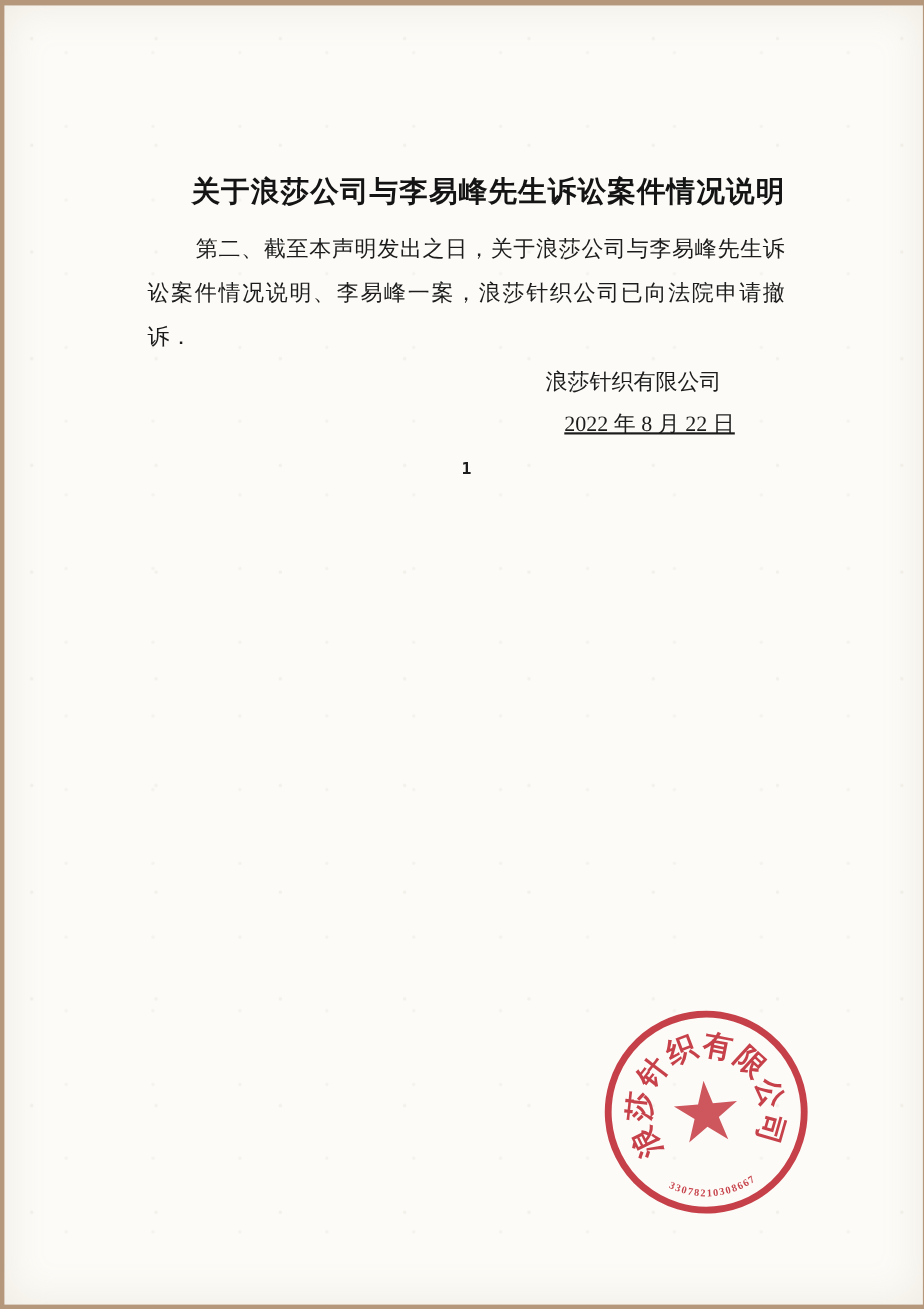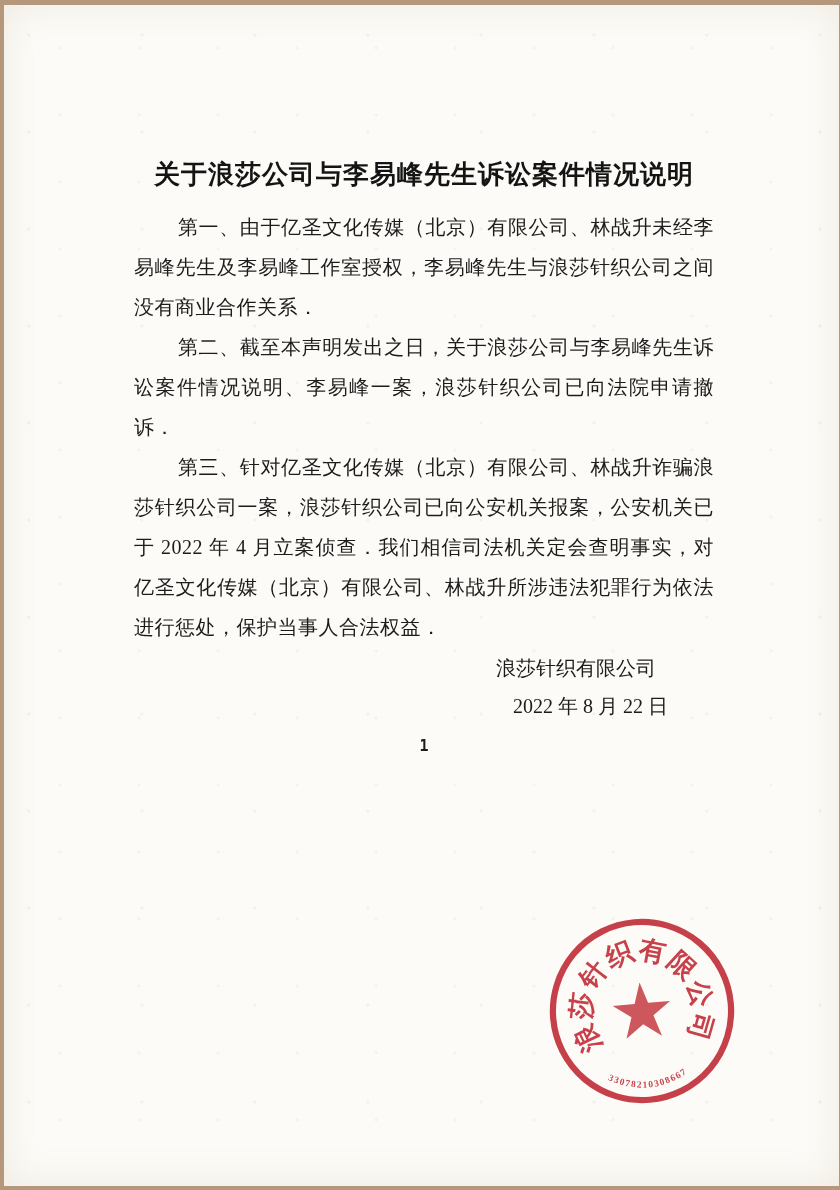--- a/index.html
+++ b/index.html
@@ -23,21 +23,21 @@
   .doc{
     position:absolute;
     left:130px;top:150px;width:580px;
     color:#1c1c1c;
   }
   .title{
     margin:0 0 12px 0;
     font-size:26px;
     line-height:40px;
     font-weight:bold;
-    text-align:center;
+    text-align:right;
     letter-spacing:1px;
     color:#141414;
   }
   .para{
     margin:0;
     font-size:20px;
     line-height:40px;
     text-indent:44px;
     text-align:justify;
     letter-spacing:.5px;
@@ -47,20 +47,21 @@
     line-height:38px;
     text-align:right;
     padding-right:58px;
     margin-top:2px;
   }
   .date-line{
     font-size:20px;
     line-height:38px;
     text-align:right;
     padding-right:46px;
+    text-decoration:underline;
   }
   .page-num{
     margin-top:12px;
     text-align:center;
     font-size:15px;
     font-weight:bold;
     font-family:"DejaVu Sans Mono","Liberation Mono",monospace;
   }
   .seal{
     position:absolute;
@@ -77,23 +78,21 @@
   }
 </style>
 </head>
 <body>
 
 <div class="page">
 
   <div class="doc">
     <h1 class="title">关于浪莎公司与李易峰先生诉讼案件情况说明</h1>
 
-    <p class="para">第一、由于亿圣文化传媒（北京）有限公司、林战升未经李易峰先生及李易峰工作室授权，李易峰先生与浪莎针织公司之间没有商业合作关系．</p>
     <p class="para">第二、截至本声明发出之日，关于浪莎公司与李易峰先生诉讼案件情况说明、李易峰一案，浪莎针织公司已向法院申请撤诉．</p>
-    <p class="para">第三、针对亿圣文化传媒（北京）有限公司、林战升诈骗浪莎针织公司一案，浪莎针织公司已向公安机关报案，公安机关已于 2022 年 4 月立案侦查．我们相信司法机关定会查明事实，对亿圣文化传媒（北京）有限公司、林战升所涉违法犯罪行为依法进行惩处，保护当事人合法权益．</p>
 
     <div class="sign-line">浪莎针织有限公司</div>
     <div class="date-line">2022 年 8 月 22 日</div>
     <div class="page-num">1</div>
   </div>
 
   <svg class="seal" viewBox="0 0 220 220" aria-hidden="true">
     <defs>
       <path id="seal-name-arc" d="M 69 151 A 58 58 0 1 1 151 151" fill="none"></path>
       <path id="seal-serial-arc" d="M 35.5 153 A 86 86 0 0 0 184.5 153" fill="none"></path>

